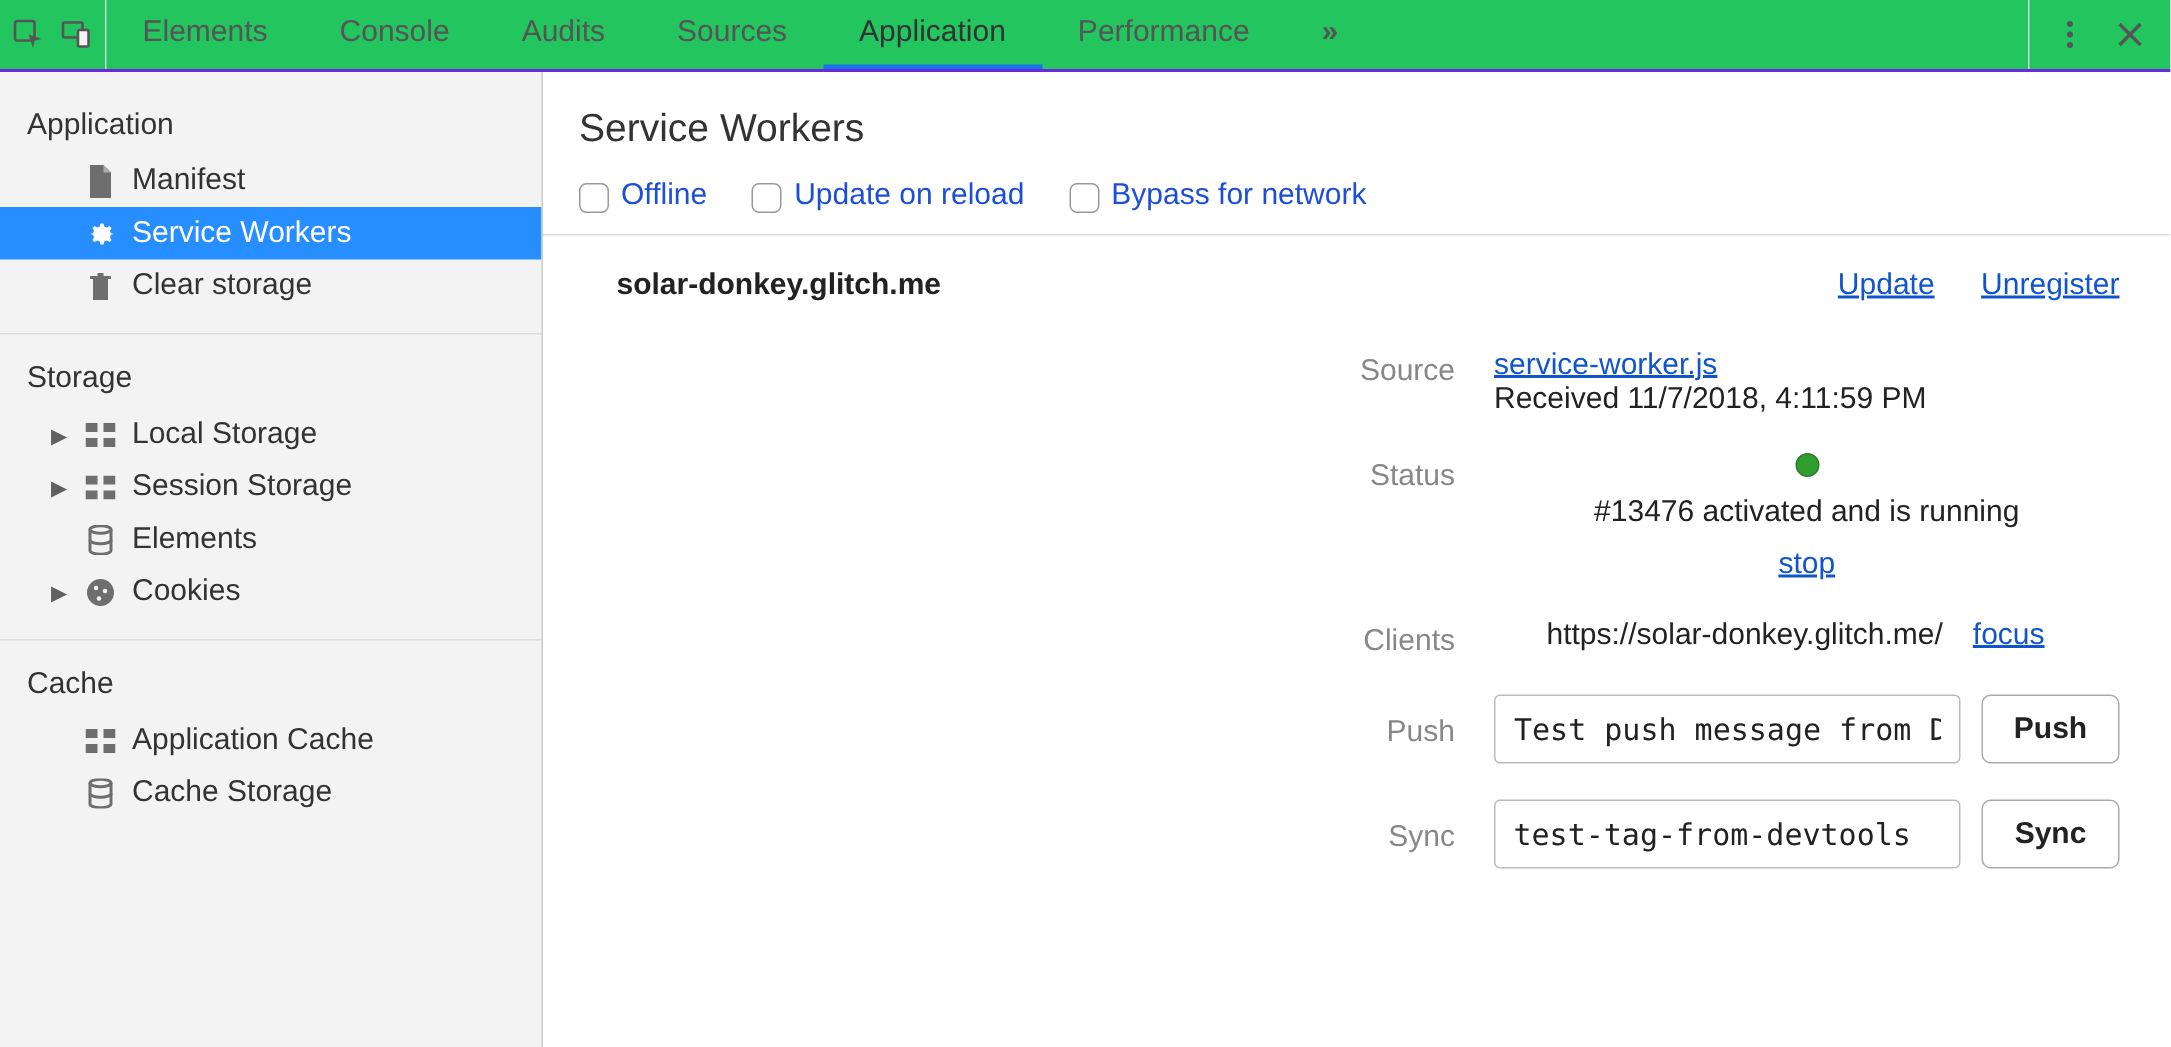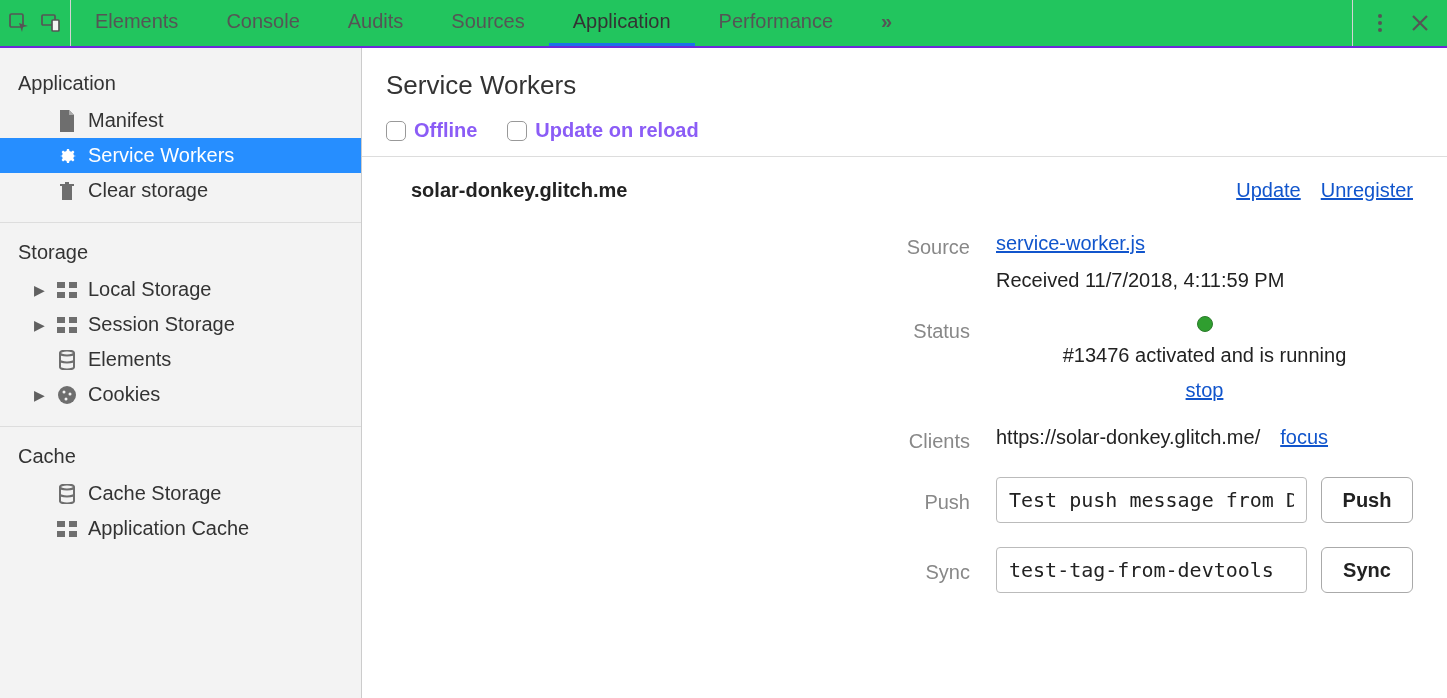--- a/index.html
+++ b/index.html
@@ -22,31 +22,31 @@
 .tree-item.selected { background: #268eff; color: #fff; }
 .tree-item .disclosure { width: 12px; margin-left: -22px; margin-right: 0; color: #606060; font-size: 14px; }
 .section-divider { height: 1px; background: #ddd; margin: 14px 0 8px; }
 .icon { width: 22px; height: 22px; display: inline-flex; align-items: center; justify-content: center; flex-shrink: 0; }
 
 
 .content { flex: 1; overflow-y: auto; }
 .panel-header { padding: 22px 24px 14px; }
 .panel-title { font-size: 26px; color: #333; margin-bottom: 18px; }
 .checkbox-row { display: flex; gap: 30px; align-items: center; }
-.cb { display: flex; align-items: center; gap: 8px; font-size: 20px; color: #8b5cf6; cursor: pointer; font-weight: bold; }
+.cb { display: flex; align-items: flex-end; gap: 8px; font-size: 20px; color: #1d4ed8; cursor: pointer; }
 .cb-box { width: 20px; height: 20px; border: 1.5px solid #999; border-radius: 5px; background: #fff; }
 .hr { height: 1px; background: #ddd; }
 
 .origin-row { display: flex; align-items: center; padding: 22px 34px 10px; }
 .origin { font-size: 20px; font-weight: 700; color: #222; flex: 1; margin-left: 15px; }
 .link { color: #1155cc; text-decoration: underline; font-size: 20px; cursor: pointer; }
-.origin-actions { display: flex; gap: 20px; }
+.origin-actions { display: flex; gap: 31px; }
 .status-line { display: flex; align-items: center; gap: 12px; flex-wrap: wrap; flex-direction: column; }
 .dot { width: 16px; height: 16px; border-radius: 50%; background: #2f9e2f; border: 1px solid #2c7c2c; }
-.client-line { display: flex; align-items: center; gap: 20px; }
+.client-line { display: flex; align-items: center; gap: 20px; margin-left: 35px; }
 
 .input-row { display: flex; gap: 14px; align-items: center; }
 .text-input { flex: 1; height: 46px; border: 1px solid #bbb; border-radius: 4px; padding: 0 12px; font-size: 20px; font-family: Menlo, Consolas, monospace; color: #222; background: #fff; }
 .btn { height: 46px; min-width: 92px; padding: 0 18px; border: 1px solid #aaa; border-radius: 6px; background: #fff; font-size: 20px; font-weight: 600; color: #222; cursor: pointer; }
 
 
 .detail-table { padding: 20px 34px 10px 34px; }
 .detail-row { display: flex; align-items: flex-start; margin-bottom: 24px; }
 .detail-label { width: 600px; text-align: right; padding-right: 26px; color: #888; font-size: 20px; padding-top: 4px; }
 .detail-content { flex: 1; font-size: 20px; color: #222; }
@@ -174,71 +174,75 @@
             <circle cx="9" cy="14" r="1.5" fill="#f3f3f3"></circle>
           </svg>
         </span>
       <span>Cookies</span>
     </div>
 
     <div class="section-divider"></div>
     <div class="section-title">Cache</div>
     <div class="tree-item">
       <span class="icon">
-          <svg width="18" height="20" viewBox="0 0 18 20" fill="none" stroke="#6e6e6e" stroke-width="2">
-            <ellipse cx="9" cy="3" rx="7" ry="2.5"></ellipse>
-            <path d="M2 3v14c0 1.4 3.1 2.5 7 2.5s7-1.1 7-2.5V3"></path>
-            <path d="M2 10c0 1.4 3.1 2.5 7 2.5s7-1.1 7-2.5"></path>
-          </svg>
-        </span>
-      <span>Cache Storage</span>
-    </div>
-    <div class="tree-item">
-      <span class="icon">
           <svg width="20" height="16" viewBox="0 0 20 16" fill="#6e6e6e">
             <rect x="0" y="0" width="8" height="6"></rect>
             <rect x="12" y="0" width="8" height="6"></rect>
             <rect x="0" y="10" width="8" height="6"></rect>
             <rect x="12" y="10" width="8" height="6"></rect>
           </svg>
         </span>
       <span>Application Cache</span>
+    </div>
+    <div class="tree-item">
+      <span class="icon">
+          <svg width="18" height="20" viewBox="0 0 18 20" fill="none" stroke="#6e6e6e" stroke-width="2">
+            <ellipse cx="9" cy="3" rx="7" ry="2.5"></ellipse>
+            <path d="M2 3v14c0 1.4 3.1 2.5 7 2.5s7-1.1 7-2.5V3"></path>
+            <path d="M2 10c0 1.4 3.1 2.5 7 2.5s7-1.1 7-2.5"></path>
+          </svg>
+        </span>
+      <span>Cache Storage</span>
     </div>
   </div>
 
   <div class="content">
     <div class="panel-header">
       <div class="panel-title">Service Workers</div>
       <div class="checkbox-row">
         <label class="cb">
             <span class="cb-box"></span>
             <span>Offline</span>
           </label>
         <label class="cb">
             <span class="cb-box"></span>
             <span>Update on reload</span>
           </label>
+        <label class="cb">
+            <span class="cb-box"></span>
+            <span>Bypass for network</span>
+          </label>
       </div>
     </div>
     <div class="hr"></div>
 
     <div class="origin-row">
       <div class="origin">solar-donkey.glitch.me</div>
       <div class="origin-actions">
         <span class="link">Update</span>
         <span class="link">Unregister</span>
       </div>
     </div>
 
     <div class="detail-table">
       <div class="detail-row">
         <div class="detail-label">Source</div>
         <div class="detail-content">
           <div><span class="link">service-worker.js</span></div>
-          <div style="margin-top:14px;">Received 11/7/2018, 4:11:59 PM</div>
+          <div style="">Received 11/7/2018, 4:11:59 PM</div>
         </div>
       </div>
       <div class="detail-row">
         <div class="detail-label">Status</div>
         <div class="detail-content status-line">
           <span class="dot"></span>
           <span>#13476 activated and is running</span>
           <span class="link">stop</span>
         </div>
       </div>

